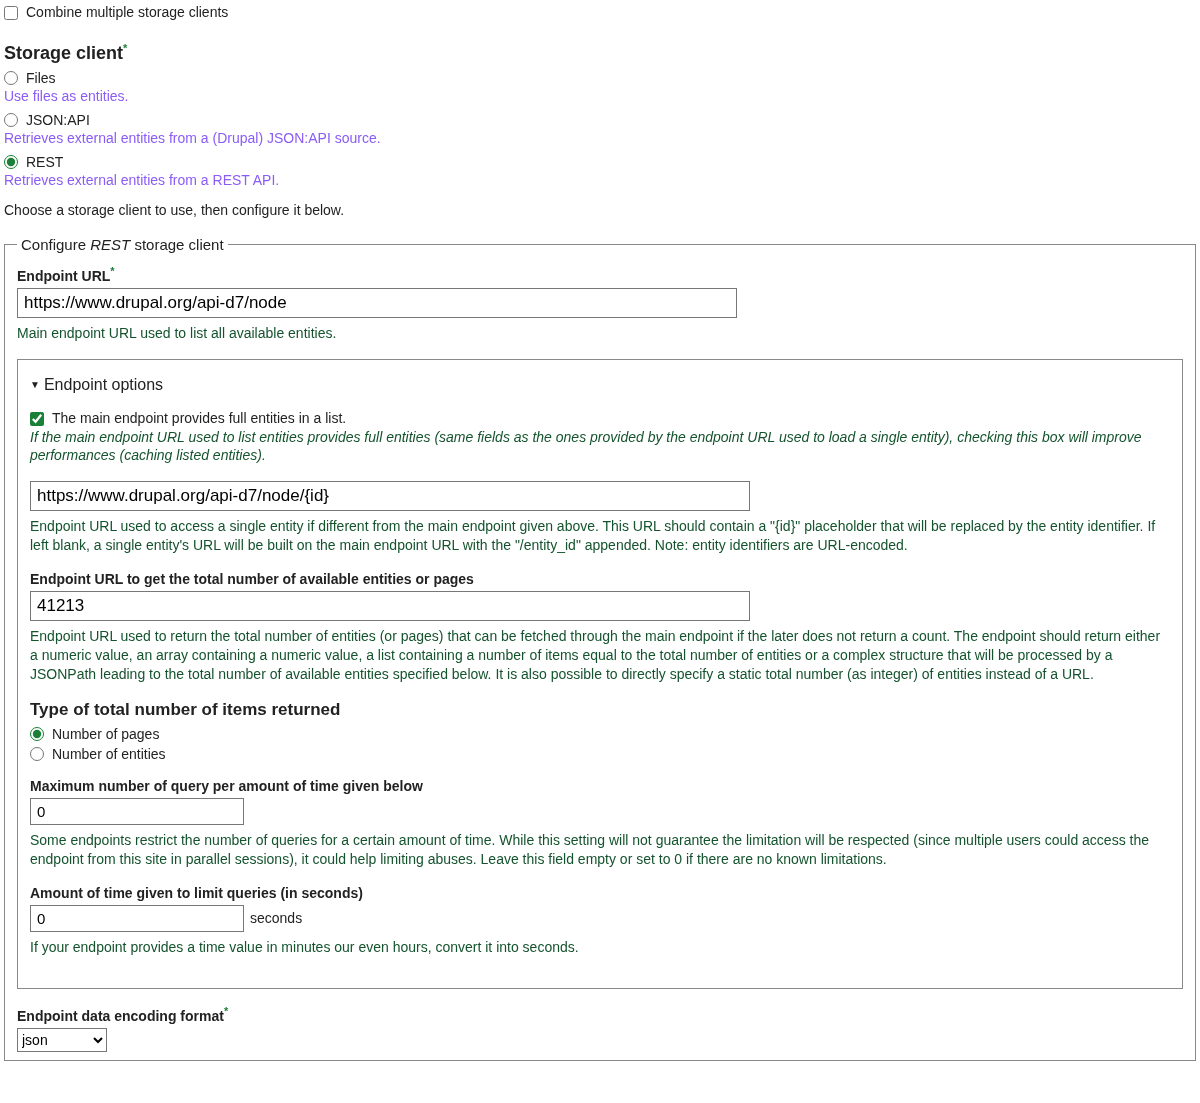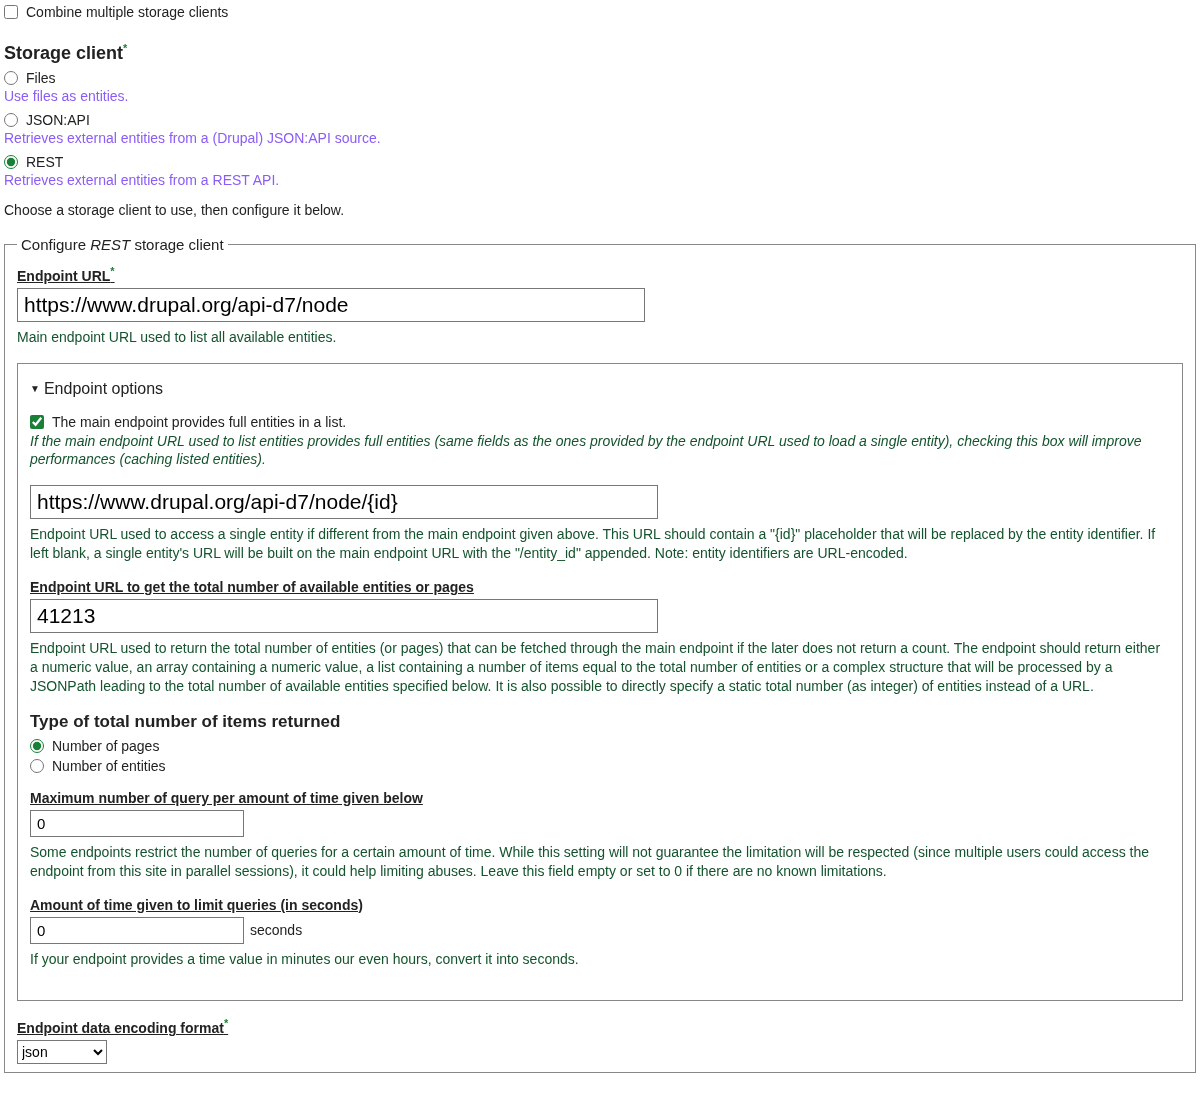--- a/index.html
+++ b/index.html
@@ -8,21 +8,21 @@
     body {
       font-family: Verdana, Arial, sans-serif;
       font-size: 14px;
       color: #222;
       margin: 0;
       padding: 4px;
       background: #fff;
     }
     .checkbox-row {
       display: flex;
-      align-items: center;
+      align-items: flex-end;
       gap: 8px;
       margin-bottom: 2px;
     }
     .checkbox-row input[type="checkbox"] {
       width: 14px;
       height: 14px;
       margin: 0;
     }
     .checkbox-row.checked-green input[type="checkbox"] {
       accent-color: #1a7f37;
@@ -79,26 +79,25 @@
       padding: 0 4px;
     }
     legend .italic {
       font-style: italic;
     }
     .field-label {
       font-weight: bold;
       font-size: 14px;
       display: block;
       margin-bottom: 4px;
-      text-decoration: underline;
     }
     input[type="text"] {
-      width: 628px;
+      width: 720px;
       padding: 4px 6px;
-      font-size: 21px;
+      font-size: 17px;
       border: 1px solid #777;
       background: #fff;
       font-family: inherit;
     }
     input[type="number"] {
       width: 214px;
       padding: 4px 6px;
       font-size: 15px;
       border: 1px solid #777;
       background: #fff;

